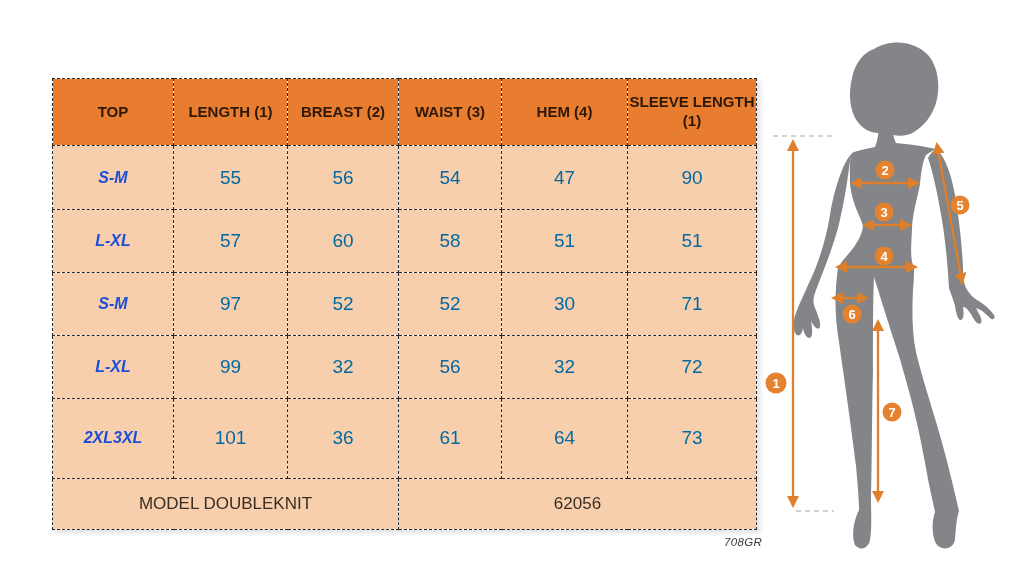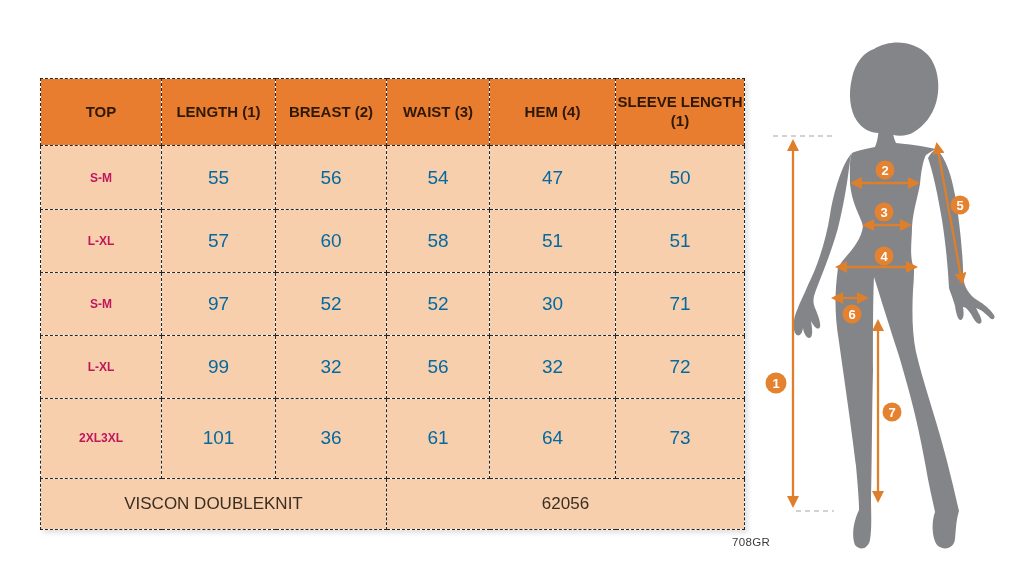--- a/index.html
+++ b/index.html
@@ -2,48 +2,48 @@
 <html style="--header-orange: #E87D2F; --cell-peach: #F8CFAD;"><head>
 <meta charset="utf-8">
 <style>
   html,body{margin:0;padding:0;}
   body{
     width:1024px;height:571px;position:relative;overflow:hidden;
     background:#ffffff;
     font-family:"Liberation Sans", sans-serif;
   }
   .size-table{
-    position:absolute;left:40px;top:78px;width:704px;height:452px;
+    position:absolute;left:52px;top:78px;width:704px;height:452px;
     border-collapse:collapse;table-layout:fixed;
     box-shadow:3px 3px 5px rgba(0,0,0,0.12);
   }
   .size-table td{
     border:1px dashed #262626;
     text-align:center;vertical-align:middle;
     padding:0;overflow:hidden;
   }
   td.hd{
     background:var(--header-orange,#E87D2F);
     color:#2E1808;font-weight:bold;font-size:15px;line-height:1.25;
   }
   td.cell{
     background:var(--cell-peach,#F8CFAD);
     color:#0369a1;font-size:19px;
   }
   td.sizecell{
     background:var(--cell-peach,#F8CFAD);
-    color:#be185d;font-weight:bold;font-size:12px;
+    color:#1d4ed8;font-weight:bold;font-size:16px;font-style:italic;
   }
   td.fabval{background:var(--cell-peach,#F8CFAD);color:#3A2E22;font-size:17px;}
   tr.r-head1{height:50px;} tr.r-d1{height:48px;} tr.r-d2{height:47px;} tr.r-d3{height:47px;}
   tr.r-head2{height:46px;} tr.r-d4{height:47px;} tr.r-d5{height:47px;} tr.r-d6{height:60px;}
   tr.r-fab{height:36px;} tr.r-fabval{height:38px;}
   .footer-code{
-    position:absolute;top:536px;right:254px;
-    font-size:11.5px;color:#3a3a3a;letter-spacing:0.3px;
+    position:absolute;top:536px;right:262px;
+    font-size:11.5px;color:#3a3a3a;letter-spacing:0.3px;font-style:italic;
   }
   .figure-wrap{position:absolute;top:0;right:0;width:264px;height:571px;}
   .circ-label{
     fill:#ffffff;font-weight:bold;font-size:13px;
     font-family:"Liberation Sans",sans-serif;text-anchor:middle;
   }
 </style>
 </head>
 <body>
 
@@ -64,21 +64,21 @@
     <td class="hd">WAIST (3)</td>
     <td class="hd">HEM (4)</td>
     <td class="hd">SLEEVE LENGTH (1)</td>
   </tr>
   <tr class="r-d1">
     <td class="sizecell">S-M</td>
     <td class="cell">55</td>
     <td class="cell">56</td>
     <td class="cell">54</td>
     <td class="cell">47</td>
-    <td class="cell">50</td>
+    <td class="cell">90</td>
   </tr>
   <tr class="r-d2">
     <td class="sizecell">L-XL</td>
     <td class="cell">57</td>
     <td class="cell">60</td>
     <td class="cell">58</td>
     <td class="cell">51</td>
     <td class="cell">51</td>
   </tr>
   <tr class="r-d4">
@@ -99,21 +99,21 @@
   </tr>
   <tr class="r-d6">
     <td class="sizecell">2XL3XL</td>
     <td class="cell">101</td>
     <td class="cell">36</td>
     <td class="cell">61</td>
     <td class="cell">64</td>
     <td class="cell">73</td>
   </tr>
   <tr class="r-fabval">
-    <td class="fabval" colspan="3">VISCON DOUBLEKNIT</td>
+    <td class="fabval" colspan="3">MODEL DOUBLEKNIT</td>
     <td class="fabval" colspan="3">62056</td>
   </tr>
 </tbody>
   </table>
 
 <div class="footer-code">708GR</div>
 
 <div class="figure-wrap">
 <svg width="264" height="571" viewBox="0 0 264 571" xmlns="http://www.w3.org/2000/svg">
   <defs>

